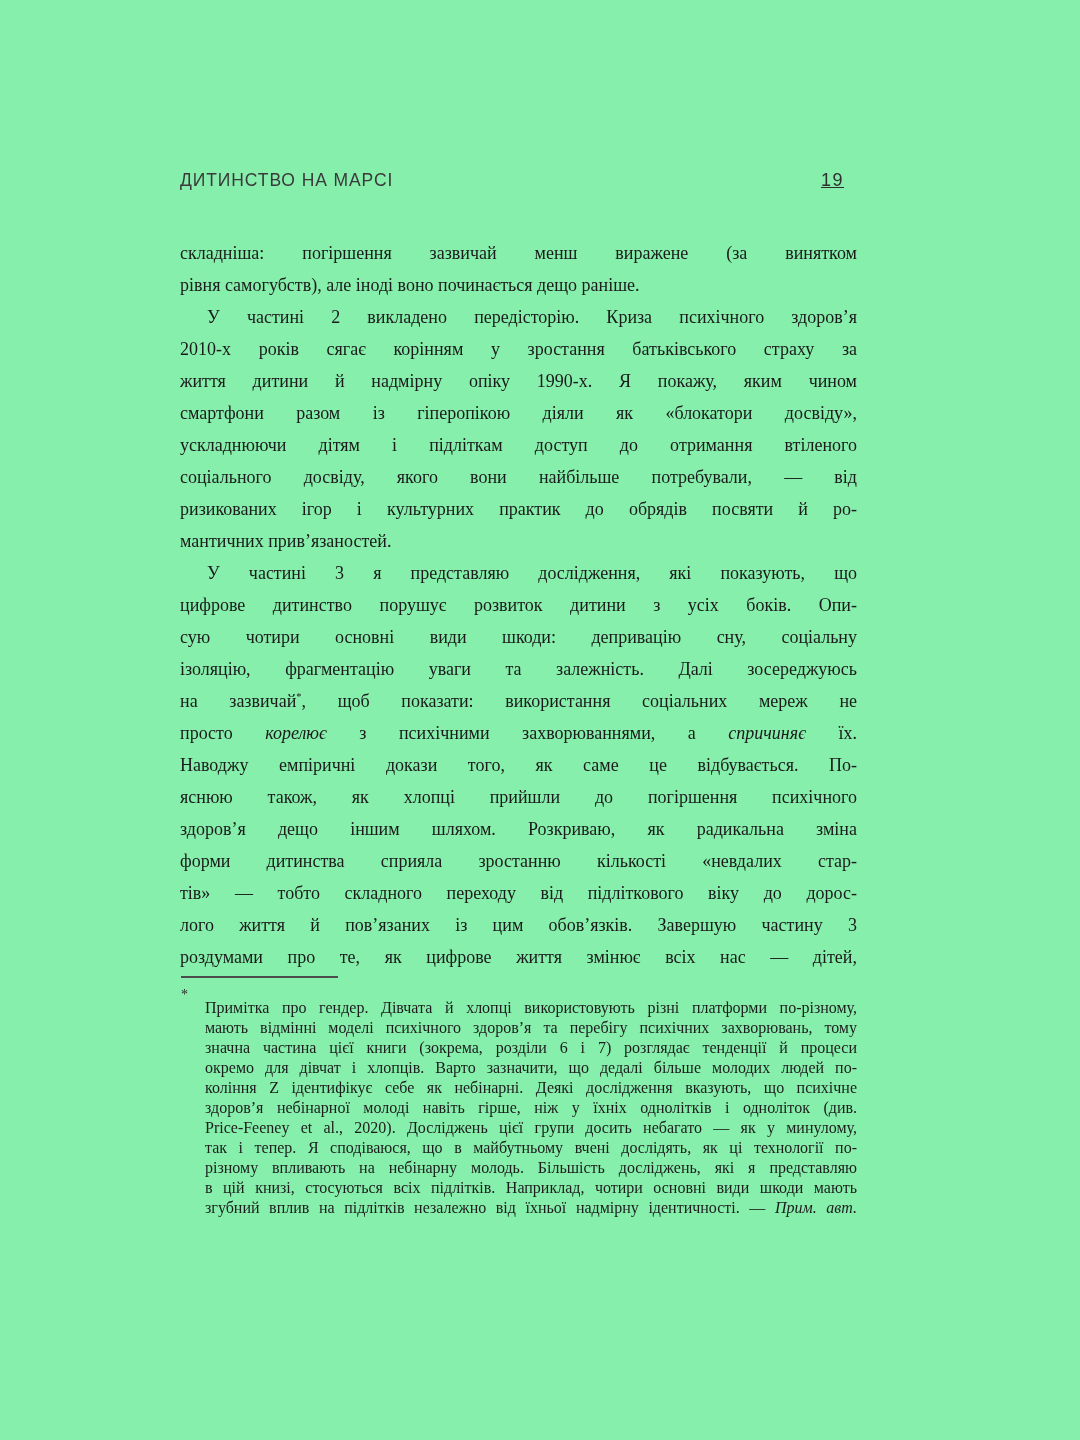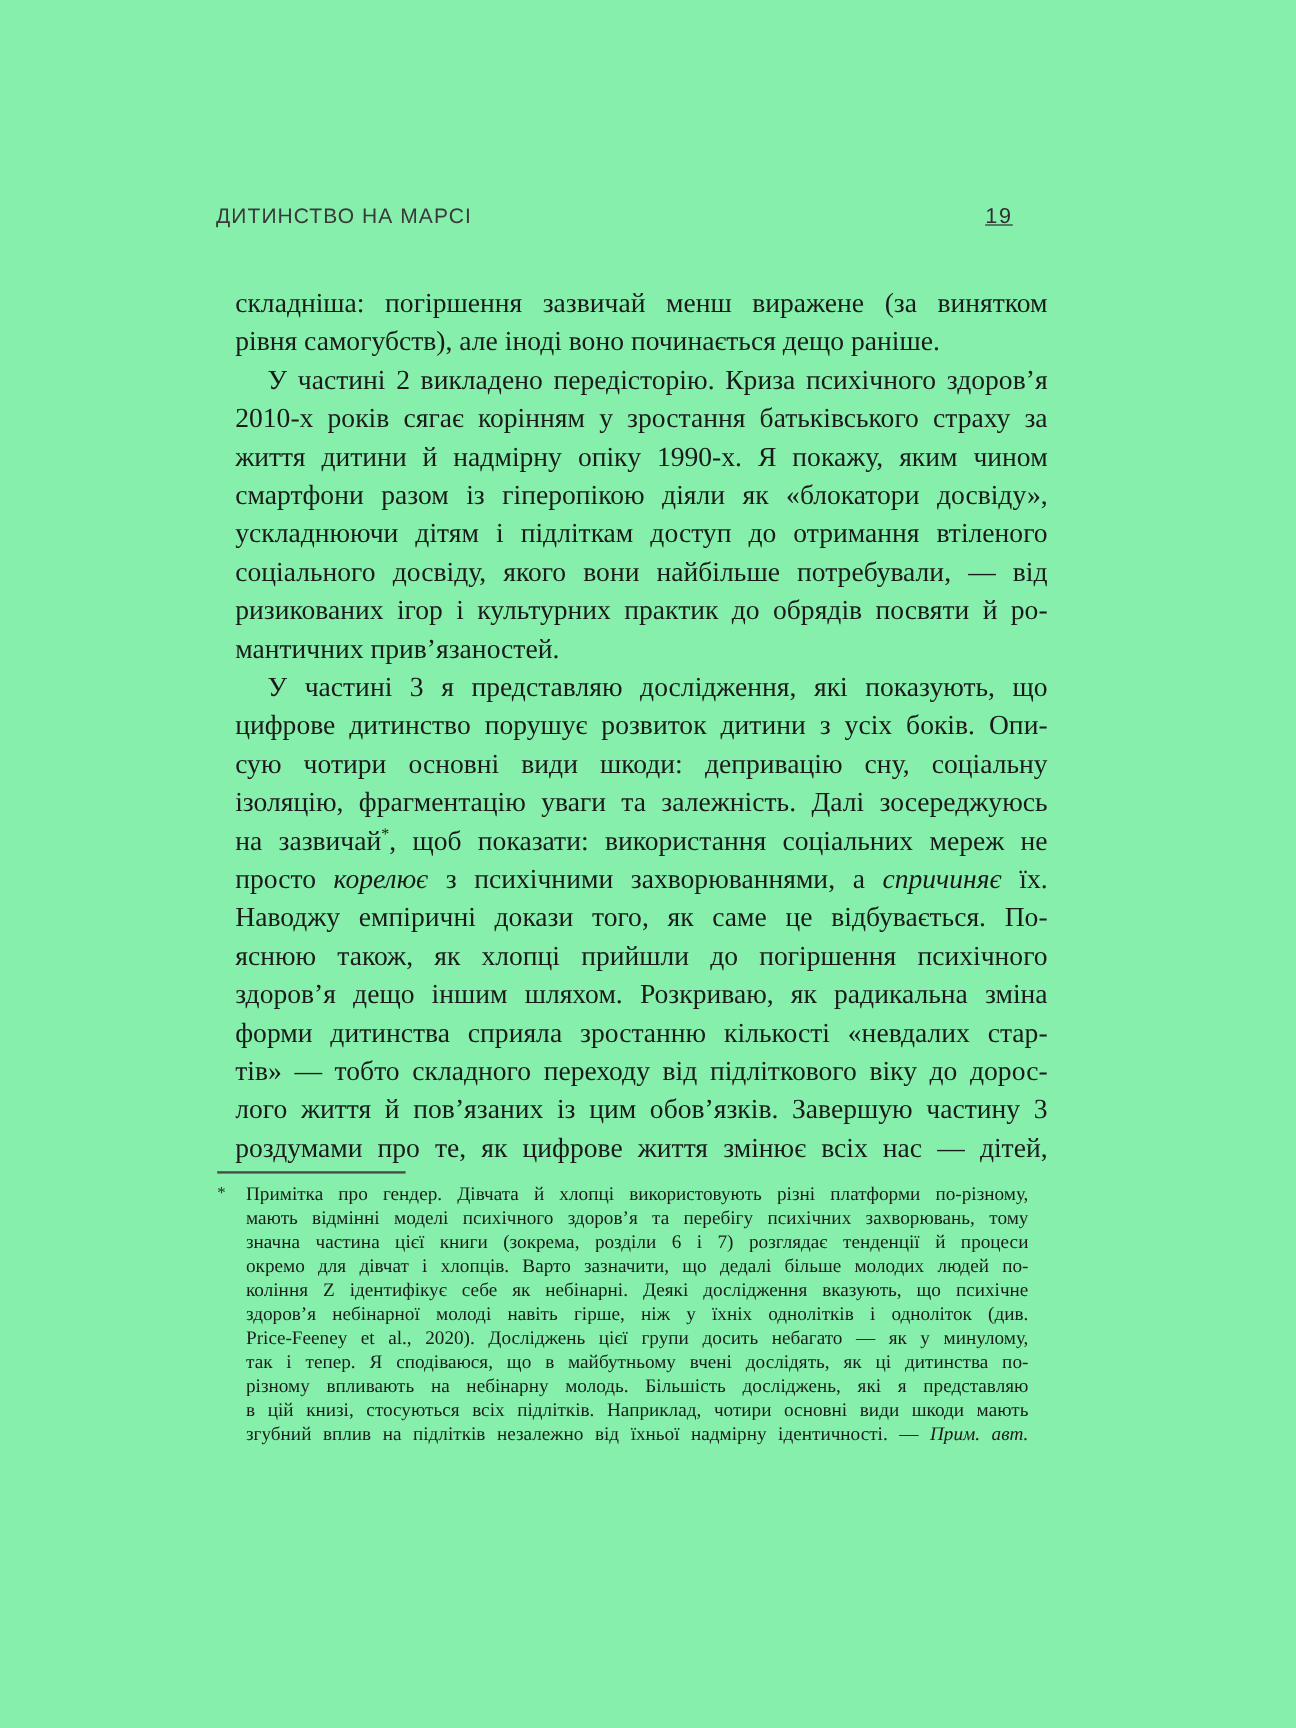--- a/index.html
+++ b/index.html
@@ -17,42 +17,42 @@
   .hdr {
     position: absolute; left: 180px; top: 170px; width: 677px;
     display: flex; justify-content: space-between; align-items: baseline;
     font-family: "Liberation Sans", sans-serif;
     color: #3a3a3a;
   }
   .hdr .title { font-size: 17.5px; letter-spacing: 0.9px; font-weight: 500; }
   .hdr .pnum  { font-size: 18px; letter-spacing: 1.5px; margin-right: 13px; color: #2e2e2e; text-decoration: underline; }
 
   .body-text {
-    position: absolute; left: 196px; top: 237px; width: 677px;
-    font-size: 23px; color: #1b1b1b;
+    position: absolute; left: 180px; top: 237px; width: 677px;
+    font-size: 18px; color: #1b1b1b;
   }
   .line { height: 32px; line-height: 32px; overflow: hidden; }
   .just { text-align: justify; text-align-last: justify; }
   .ind  { display: inline-block; width: 27px; }
   .it   { font-style: italic; }
   .sup  { vertical-align: super; font-size: 0.58em; line-height: 0; }
 
   .rule {
     position: absolute; left: 181px; top: 976px;
     width: 157px; height: 2px; background: #4c4c4c;
   }
   .fn {
     position: absolute; left: 180px; top: 986px; width: 677px;
     color: #1c1c1c;
   }
   .fn-marker {
     position: absolute; left: 1px; top: 1px;
     font-size: 14px; color: #2a2a2a;
   }
-  .fn-lines { margin-left: 25px; width: 652px; font-size: 16px; }
+  .fn-lines { margin-left: 25px; width: 652px; font-size: 16px; margin-top: 12px; }
   .fn-line  { height: 20px; line-height: 20px; overflow: hidden; }
 </style>
 </head>
 <body>
 
 <div class="page">
 
   <div class="hdr">
     <span class="title">ДИТИНСТВО НА МАРСІ</span>
     <span class="pnum">19</span>
@@ -89,20 +89,20 @@
   <div class="fn">
     <span class="fn-marker">*</span>
     <div class="fn-lines" id="fn-lines">
         <div class="fn-line just"><span>Примітка про гендер. Дівчата й хлопці використовують різні платформи по-різному,</span></div>
         <div class="fn-line just"><span>мають відмінні моделі психічного здоров’я та перебігу психічних захворювань, тому</span></div>
         <div class="fn-line just"><span>значна частина цієї книги (зокрема, розділи 6 і 7) розглядає тенденції й процеси</span></div>
         <div class="fn-line just"><span>окремо для дівчат і хлопців. Варто зазначити, що дедалі більше молодих людей по-</span></div>
         <div class="fn-line just"><span>коління Z ідентифікує себе як небінарні. Деякі дослідження вказують, що психічне</span></div>
         <div class="fn-line just"><span>здоров’я небінарної молоді навіть гірше, ніж у їхніх однолітків і одноліток (див.</span></div>
         <div class="fn-line just"><span>Price-Feeney et al., 2020). Досліджень цієї групи досить небагато — як у минулому,</span></div>
-        <div class="fn-line just"><span>так і тепер. Я сподіваюся, що в майбутньому вчені дослідять, як ці дитинства по-</span></div>
+        <div class="fn-line just"><span>так і тепер. Я сподіваюся, що в майбутньому вчені дослідять, як ці технології по-</span></div>
         <div class="fn-line just"><span>різному впливають на небінарну молодь. Більшість досліджень, які я представляю</span></div>
         <div class="fn-line just"><span>в цій книзі, стосуються всіх підлітків. Наприклад, чотири основні види шкоди мають</span></div>
         <div class="fn-line just"><span>згубний вплив на підлітків незалежно від їхньої надмірну ідентичності. — </span><span class="it">Прим. авт.</span></div>
       </div>
   </div>
 
 </div>
 
 </body></html>

